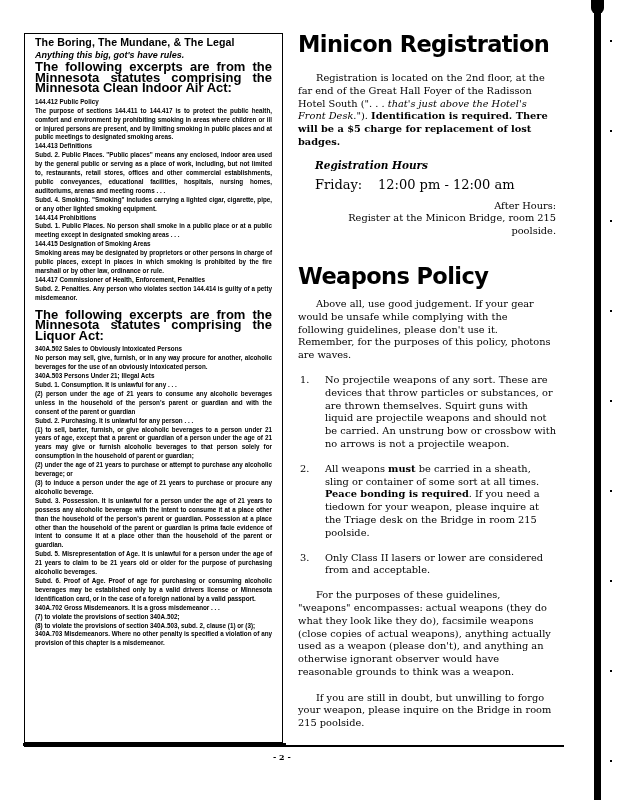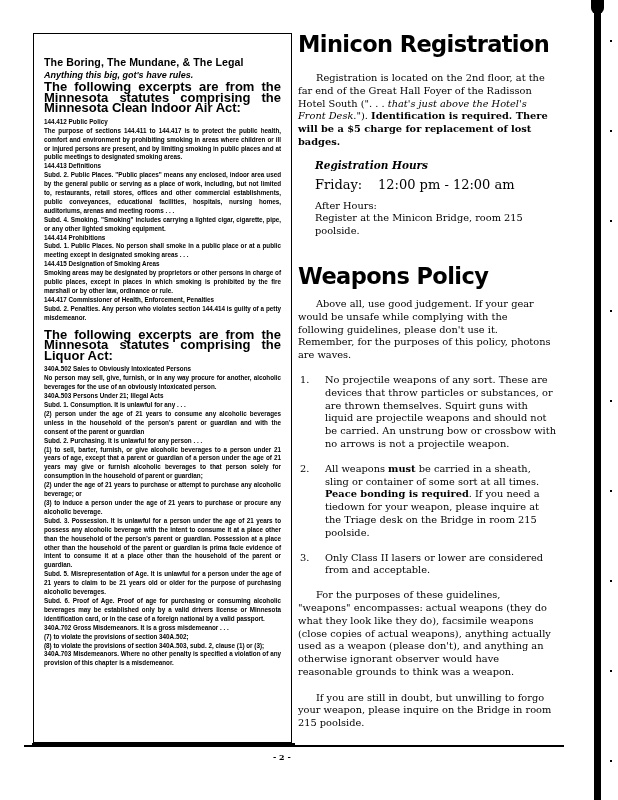--- a/index.html
+++ b/index.html
@@ -2,23 +2,22 @@
 <html><head>
 <meta charset="utf-8">
 <style>
   html, body { margin: 0; padding: 0; background: #ffffff; }
   body { width: 618px; height: 800px; position: relative; overflow: hidden; color: #000; }
 
   
   .legal-box {
     position: absolute; left: 24px; top: 33px; width: 259px; height: 710px;
     border: 1.5px solid #000; box-sizing: border-box;
-    padding: 22px 10px 0 10px;
+    padding: 2px 10px 0 10px;
     font-family: "Liberation Sans", sans-serif;
-    margin-left: 9px;
   }
   .legal-box::after {
     content: ""; position: absolute; left: -2px; right: -4px; bottom: -4px; height: 3px; background: #000;
   }
   .legal-title { font-weight: bold; font-size: 10.6px; line-height: 13px; margin: 0; letter-spacing: 0.1px; }
   .legal-sub { font-style: italic; font-weight: bold; font-size: 9px; line-height: 12px; margin: 0 0 1px 0; }
   .legal-intro { font-weight: bold; font-size: 13px; line-height: 10.6px; margin: 0 0 4px 0; text-align: justify; }
   .legal-text { font-size: 6.3px; line-height: 8.9px; font-weight: bold; text-align: justify; margin: 0; }
   .legal-text p { margin: 0; }
   .legal-gap { height: 7px; }
@@ -27,21 +26,21 @@
   .right { position: absolute; left: 298px; top: 30px; width: 258px; font-family: "DejaVu Serif", serif; }
   .h1 { font-family: "DejaVu Sans", sans-serif; font-weight: bold; font-size: 22.5px; line-height: 28px; margin: 0; letter-spacing: -0.6px; }
   .body { font-size: 9.8px; line-height: 12.8px; margin: 0; }
   .indent { text-indent: 18px; }
   .it { font-style: italic; }
   .bd { font-weight: bold; }
   .hours-title { font-style: italic; font-weight: bold; font-size: 10.5px; margin: 10px 0 8px 17px; }
   .hours { margin-left: 17px; font-size: 13px; line-height: 12.8px; }
   .hours-row { display: flex; }
   .hours-row .day { width: 63px; }
-  .after { margin: 8px 0 0 17px; font-size: 9.8px; line-height: 12.8px; }
+  .after { margin: 8px 0 0 17px; font-size: 9.8px; line-height: 12.8px; text-align: right; }
   .list { margin: 12px 0 0 0; padding: 0; list-style: none; }
   .list li { display: flex; font-size: 9.8px; line-height: 12.8px; margin-bottom: 12px; }
   .list .num { width: 25px; flex: none; padding-left: 2px; }
 
   .footer-rule { position: absolute; left: 24px; top: 745px; width: 540px; height: 2px; background: #000; }
   .page-num { position: absolute; left: 273px; top: 752px; font-family: "DejaVu Serif", serif; font-size: 8px; font-weight: bold; }
   .edge-bar { position: absolute; left: 594px; top: 0; width: 7px; height: 800px; background: #000; }
   .edge-bar::before { content: ""; position: absolute; left: -3px; top: 0; width: 13px; height: 14px; background: #000; border-radius: 0 0 6px 6px; }
   .edge-dots { position: absolute; left: 610px; top: 0; width: 2px; height: 800px;
     background: repeating-linear-gradient(to bottom, transparent 0 40px, #000 40px 42px, transparent 42px 90px); }

